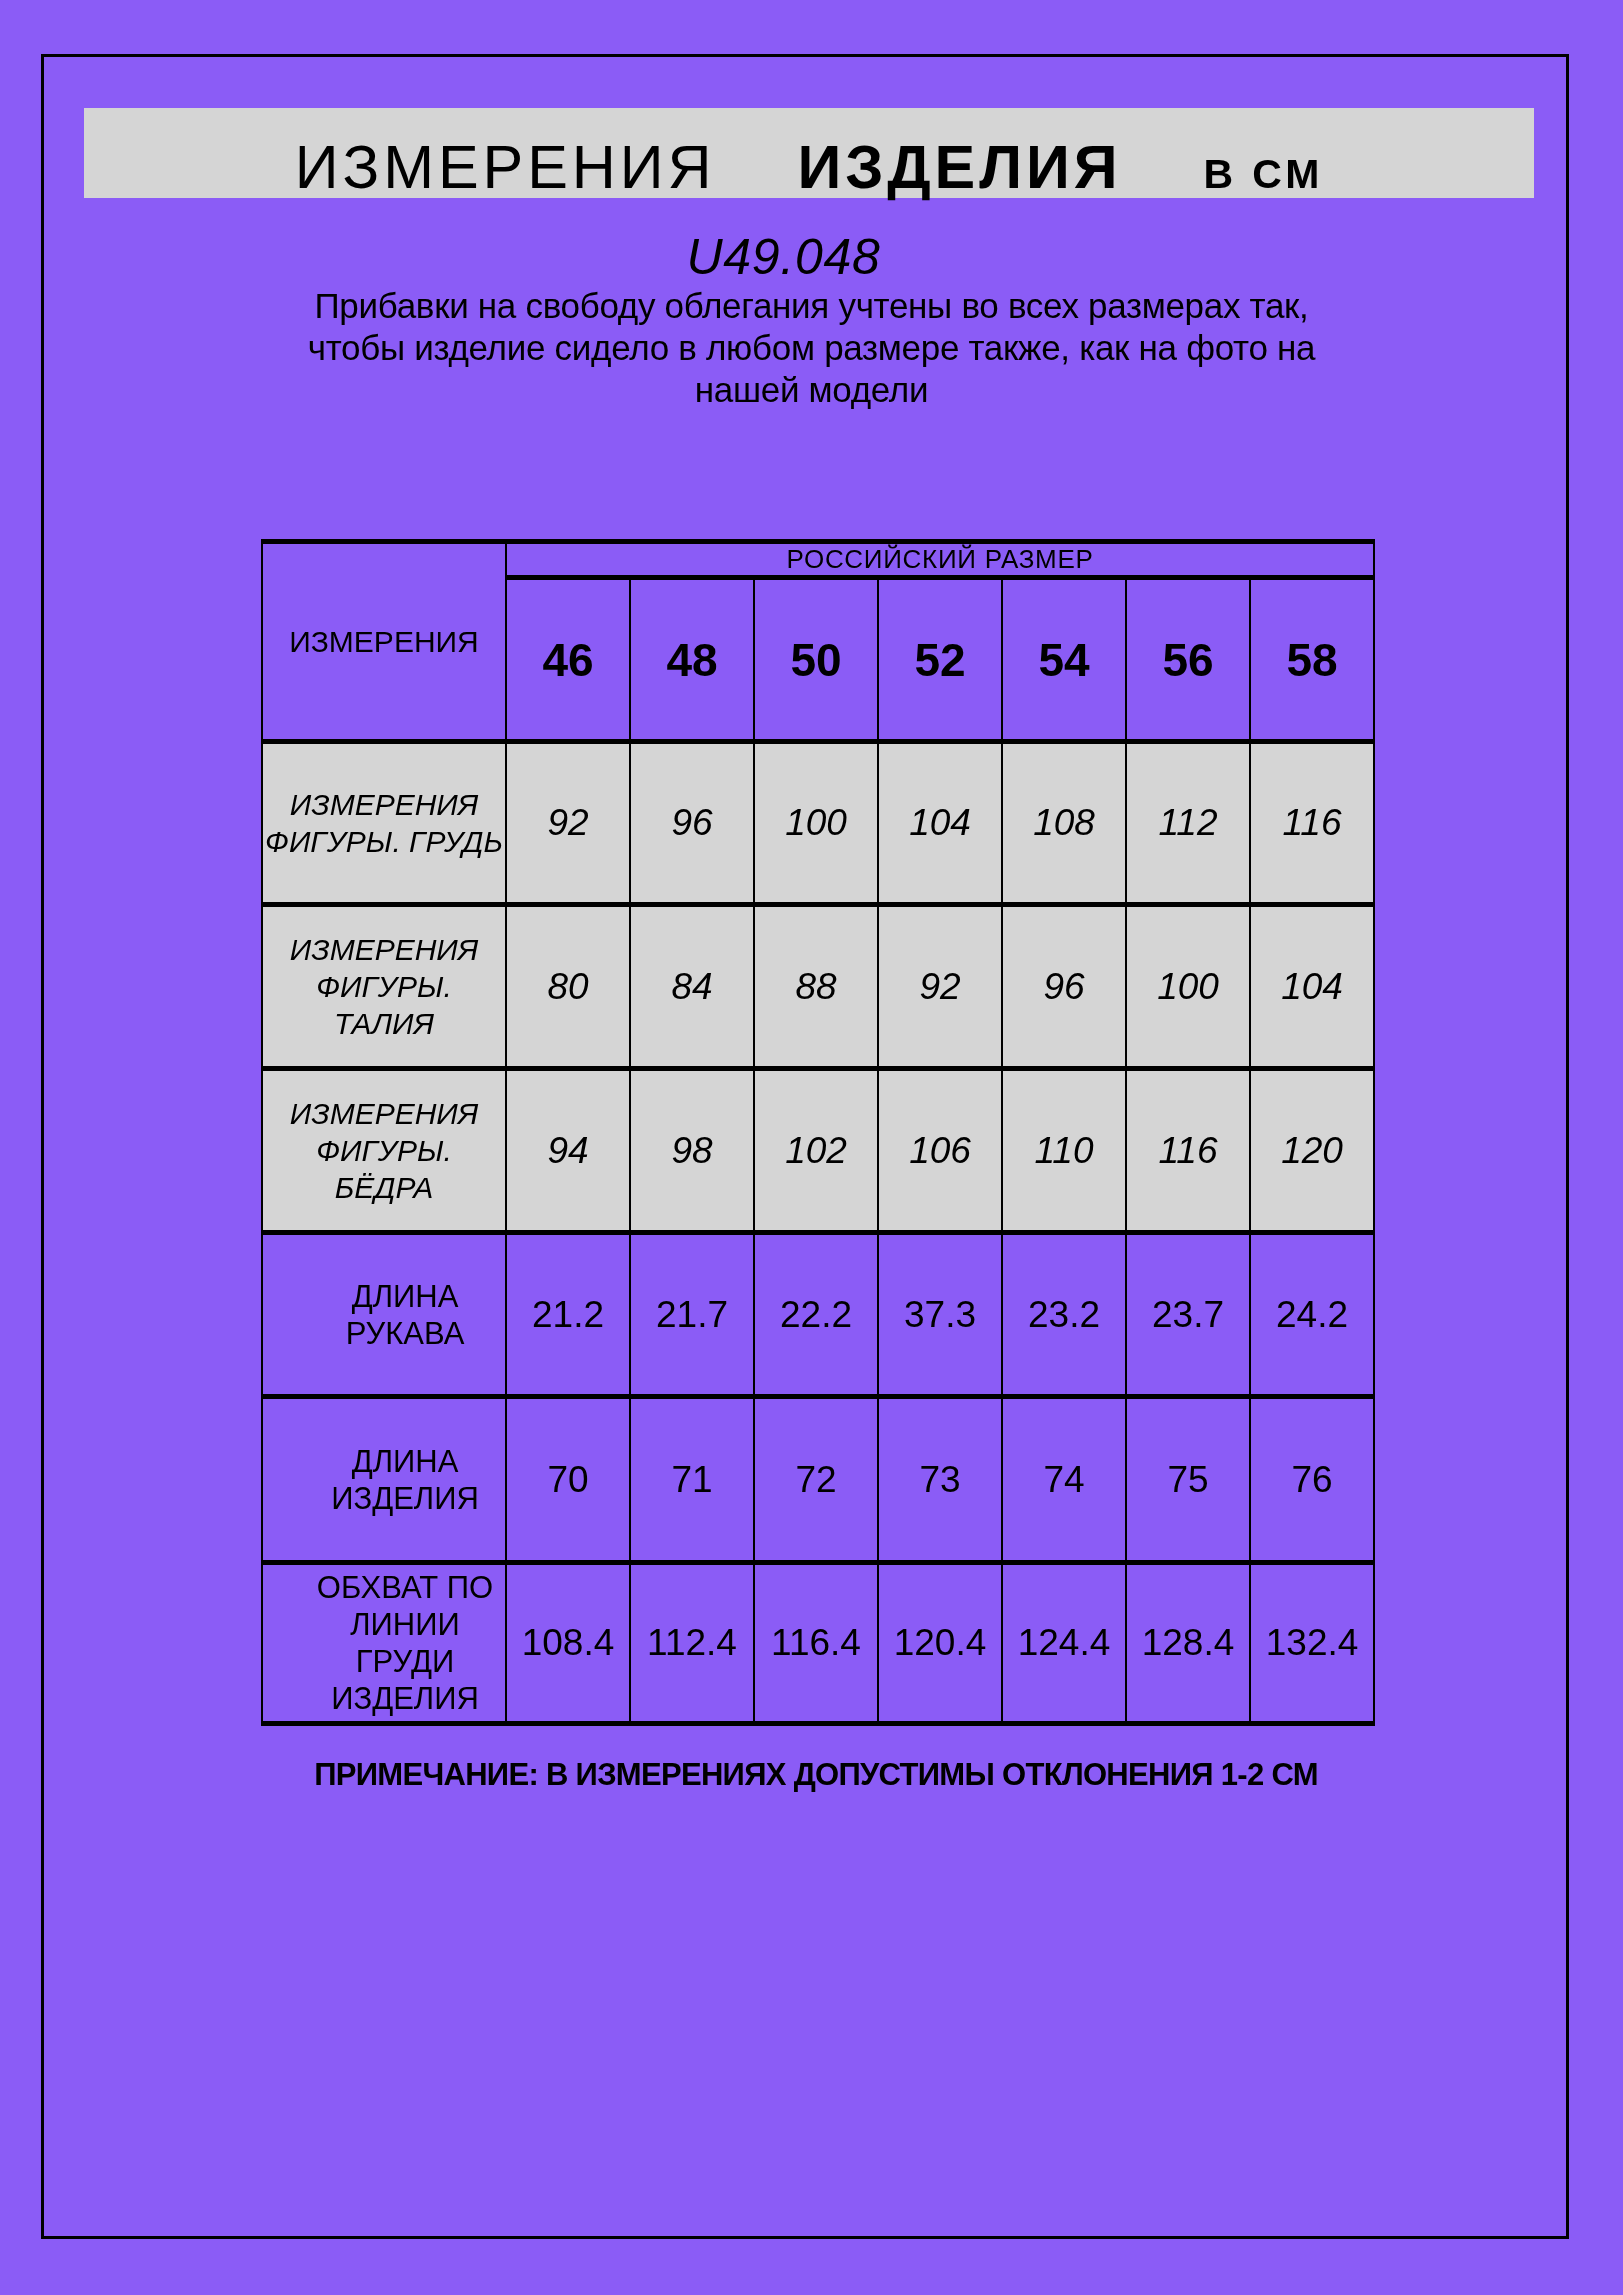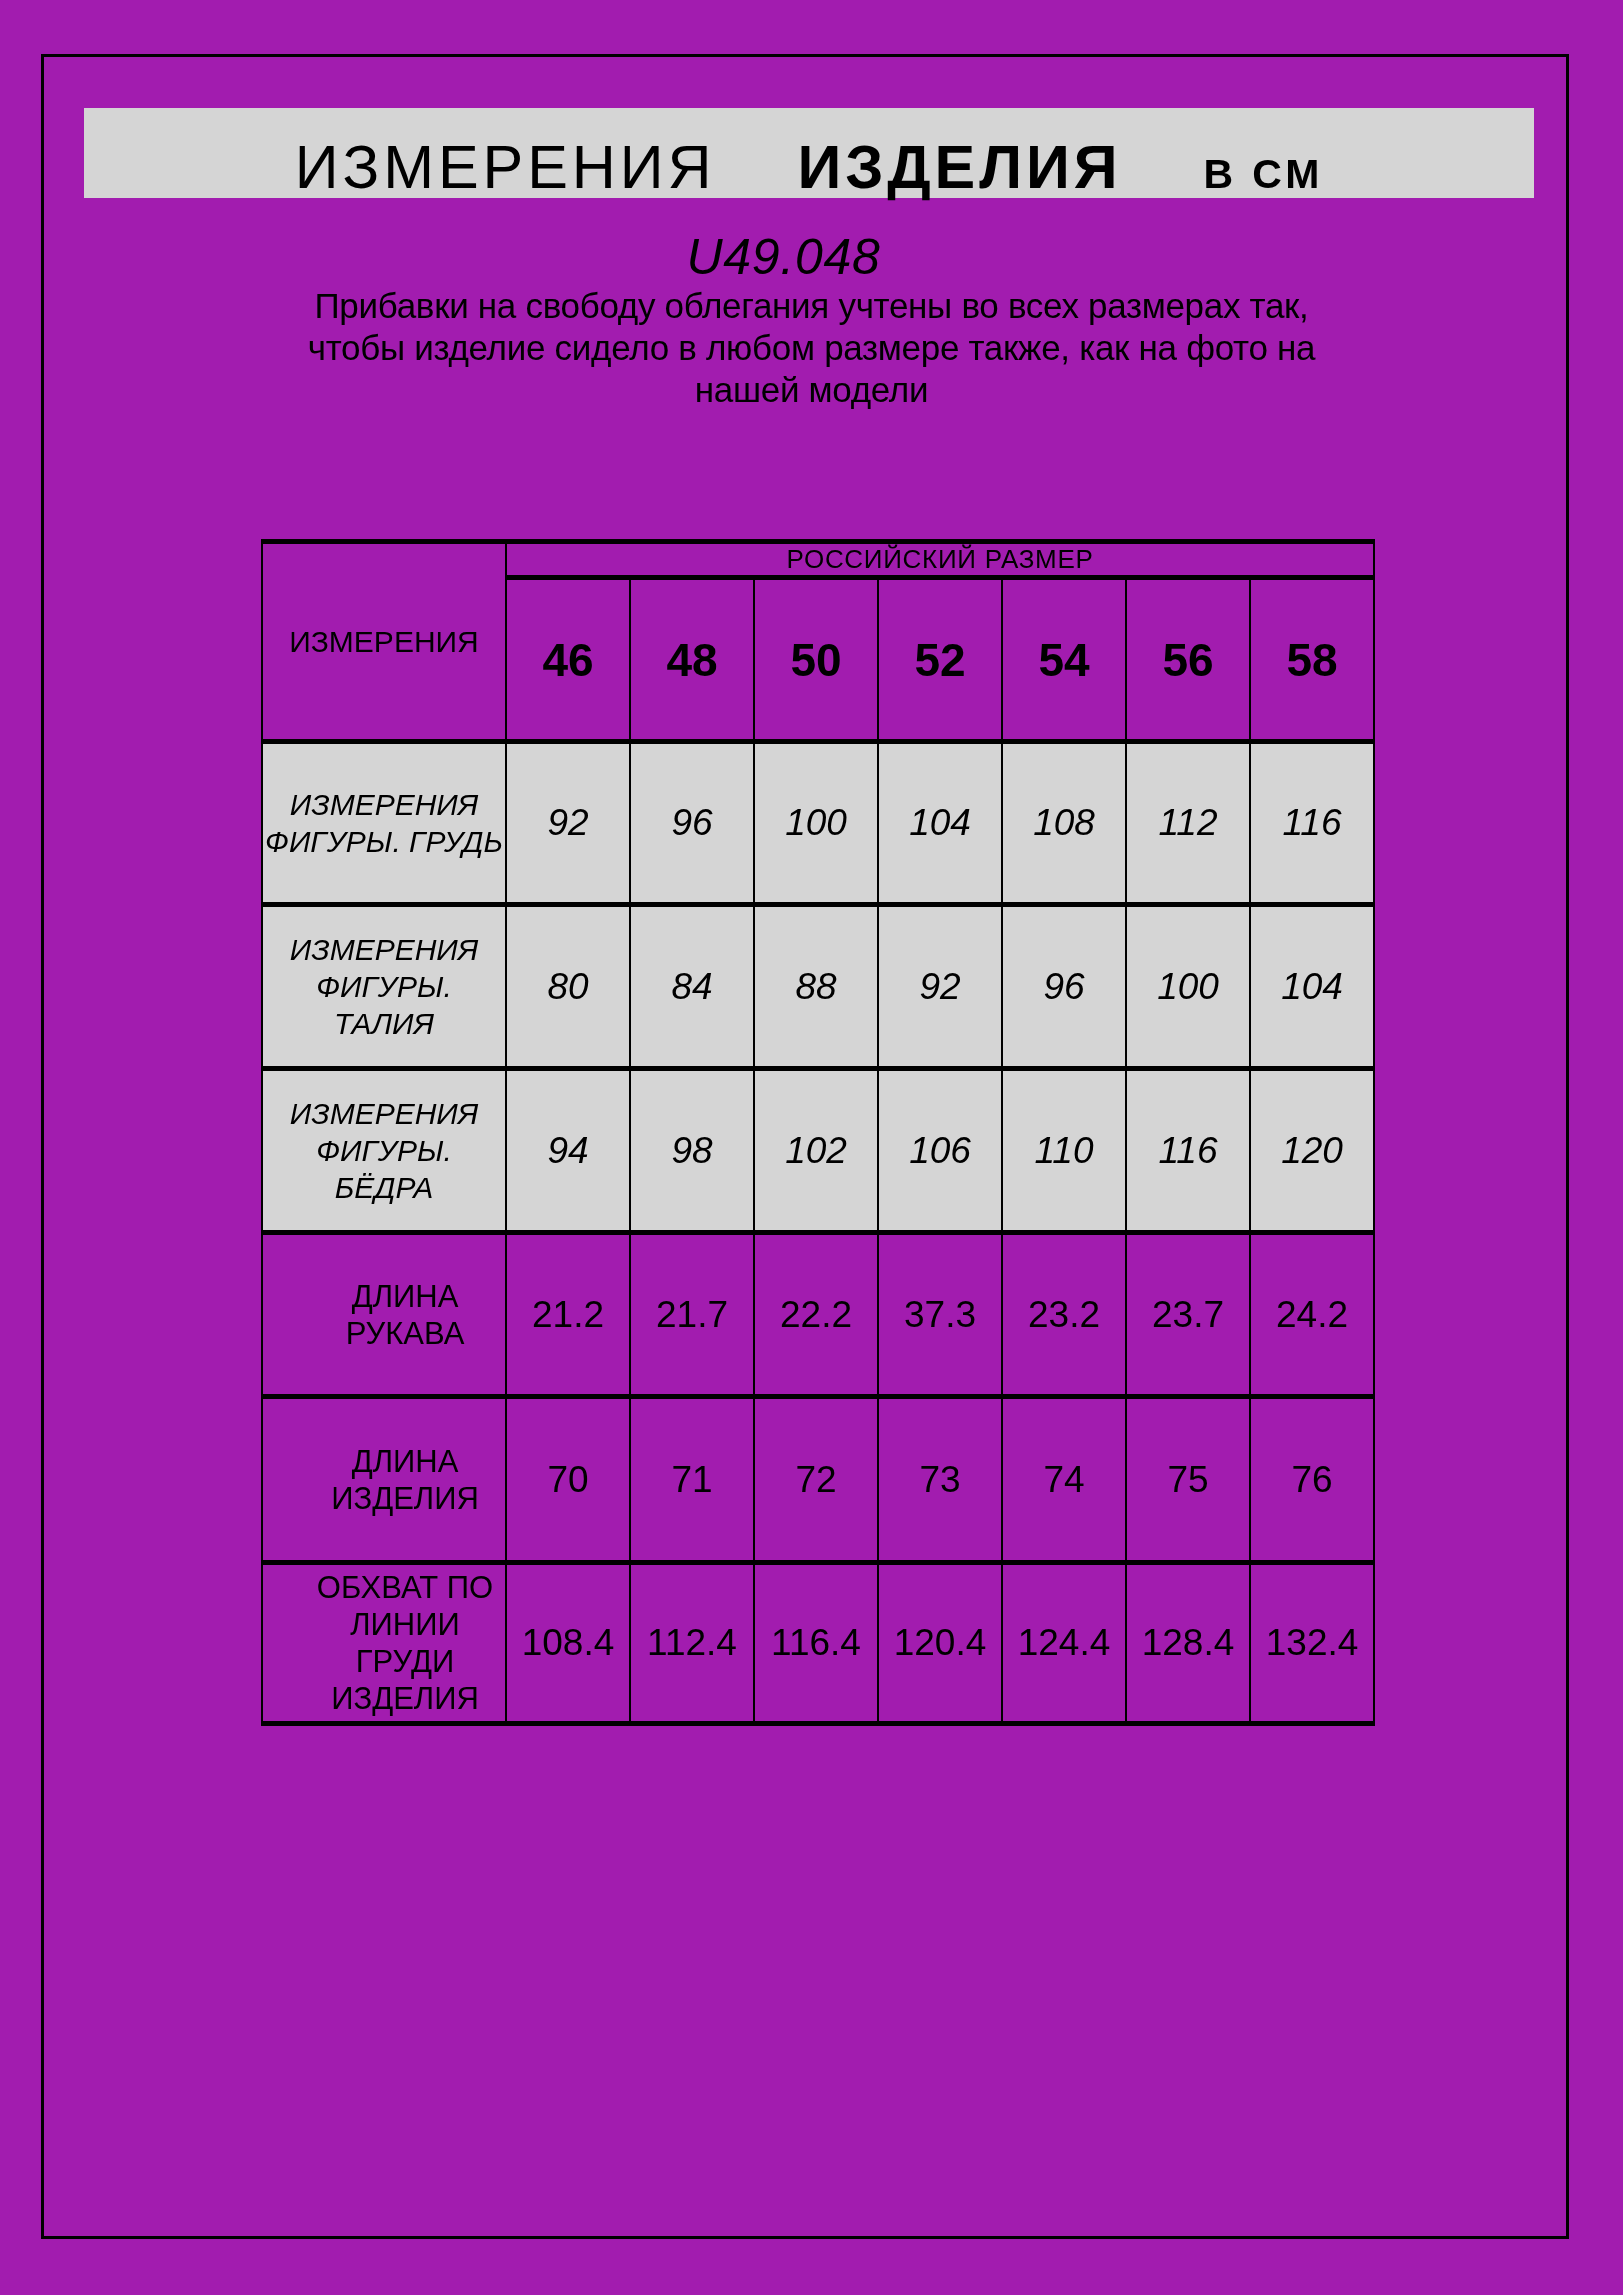--- a/index.html
+++ b/index.html
@@ -1,19 +1,19 @@
 <!DOCTYPE html>
 <html style="font-size:10.5px"><head>
 <meta charset="utf-8">
 <style>
   html,body{margin:0;padding:0;background:#fff;}
   .page{
     position:relative;
     width:1623px;height:2295px;
-    background:#a21caf;
+    background:#8b5cf6;
     color:#000;
     font-family:"Liberation Sans", sans-serif;
     overflow:hidden;
   }
   .frame{
     position:absolute;left:41px;top:54px;
     width:1528px;height:2185px;
     border:3.3px solid #000;
     box-sizing:border-box;
   }
@@ -200,15 +200,16 @@
         <td class="val">112.4</td>
         <td class="val">116.4</td>
         <td class="val">120.4</td>
         <td class="val">124.4</td>
         <td class="val">128.4</td>
         <td class="val">132.4</td>
       </tr>
     </tbody>
   </table>
 
+  <div class="note">ПРИМЕЧАНИЕ: В ИЗМЕРЕНИЯХ ДОПУСТИМЫ ОТКЛОНЕНИЯ 1-2 СМ</div>
 
 </div>
 
 
 </body></html>

